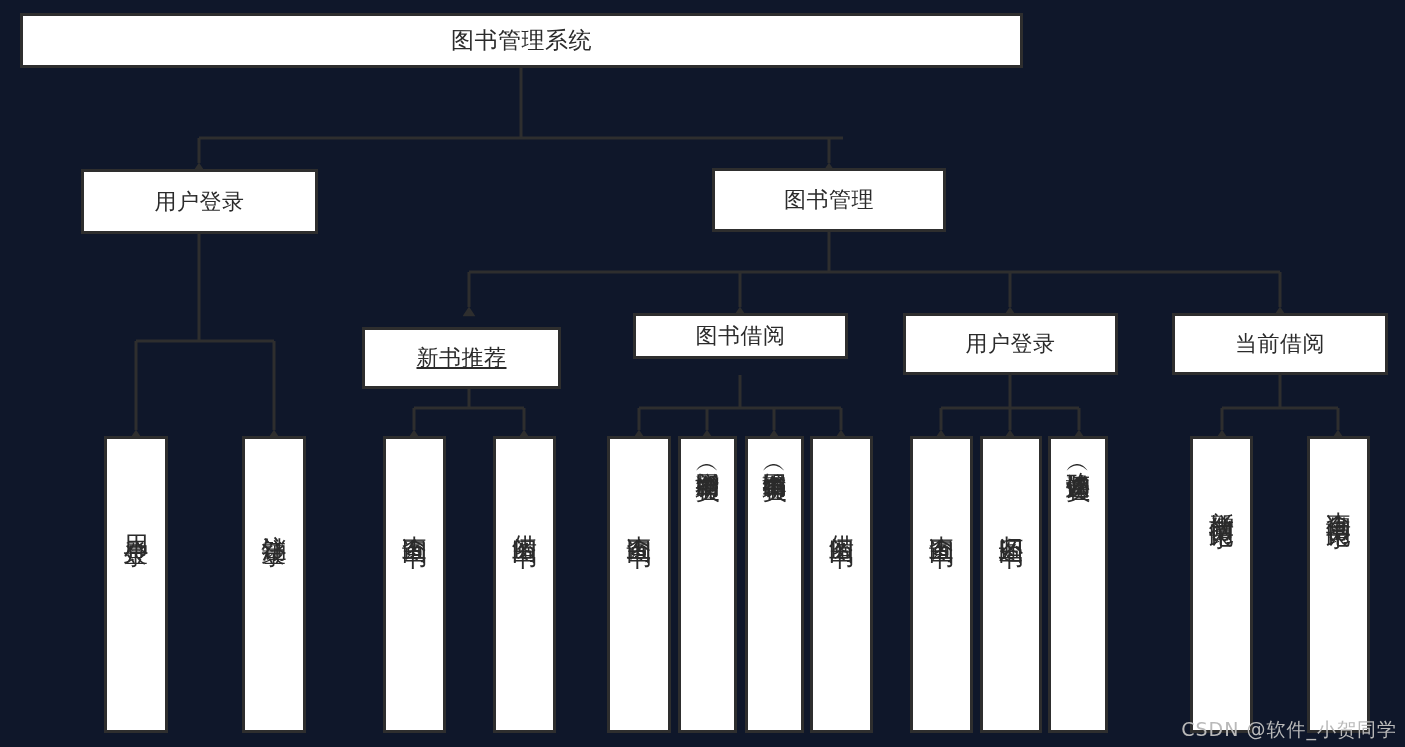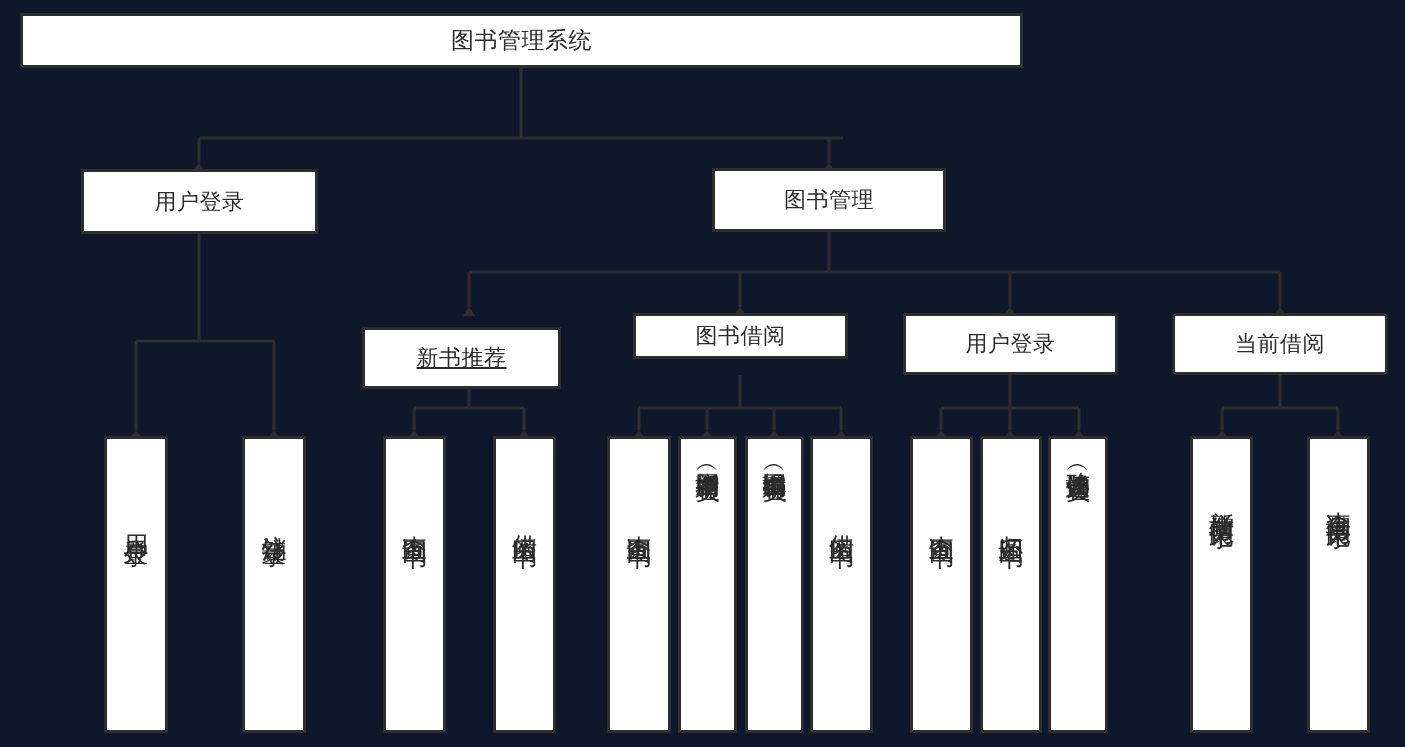--- a/index.html
+++ b/index.html
@@ -201,14 +201,15 @@
   </div>
 
   <div class="node vert mid" style="left:1190px;top:436px;width:63px;height:297px;">
     <span class="lbl">新增借阅记录</span>
   </div>
 
   <div class="node vert mid" style="left:1307px;top:436px;width:63px;height:297px;">
     <span class="lbl">查询借阅记录</span>
   </div>
 
+  <div class="watermark">CSDN @软件_小贺同学</div>
 
 </div>
 
 </body></html>

